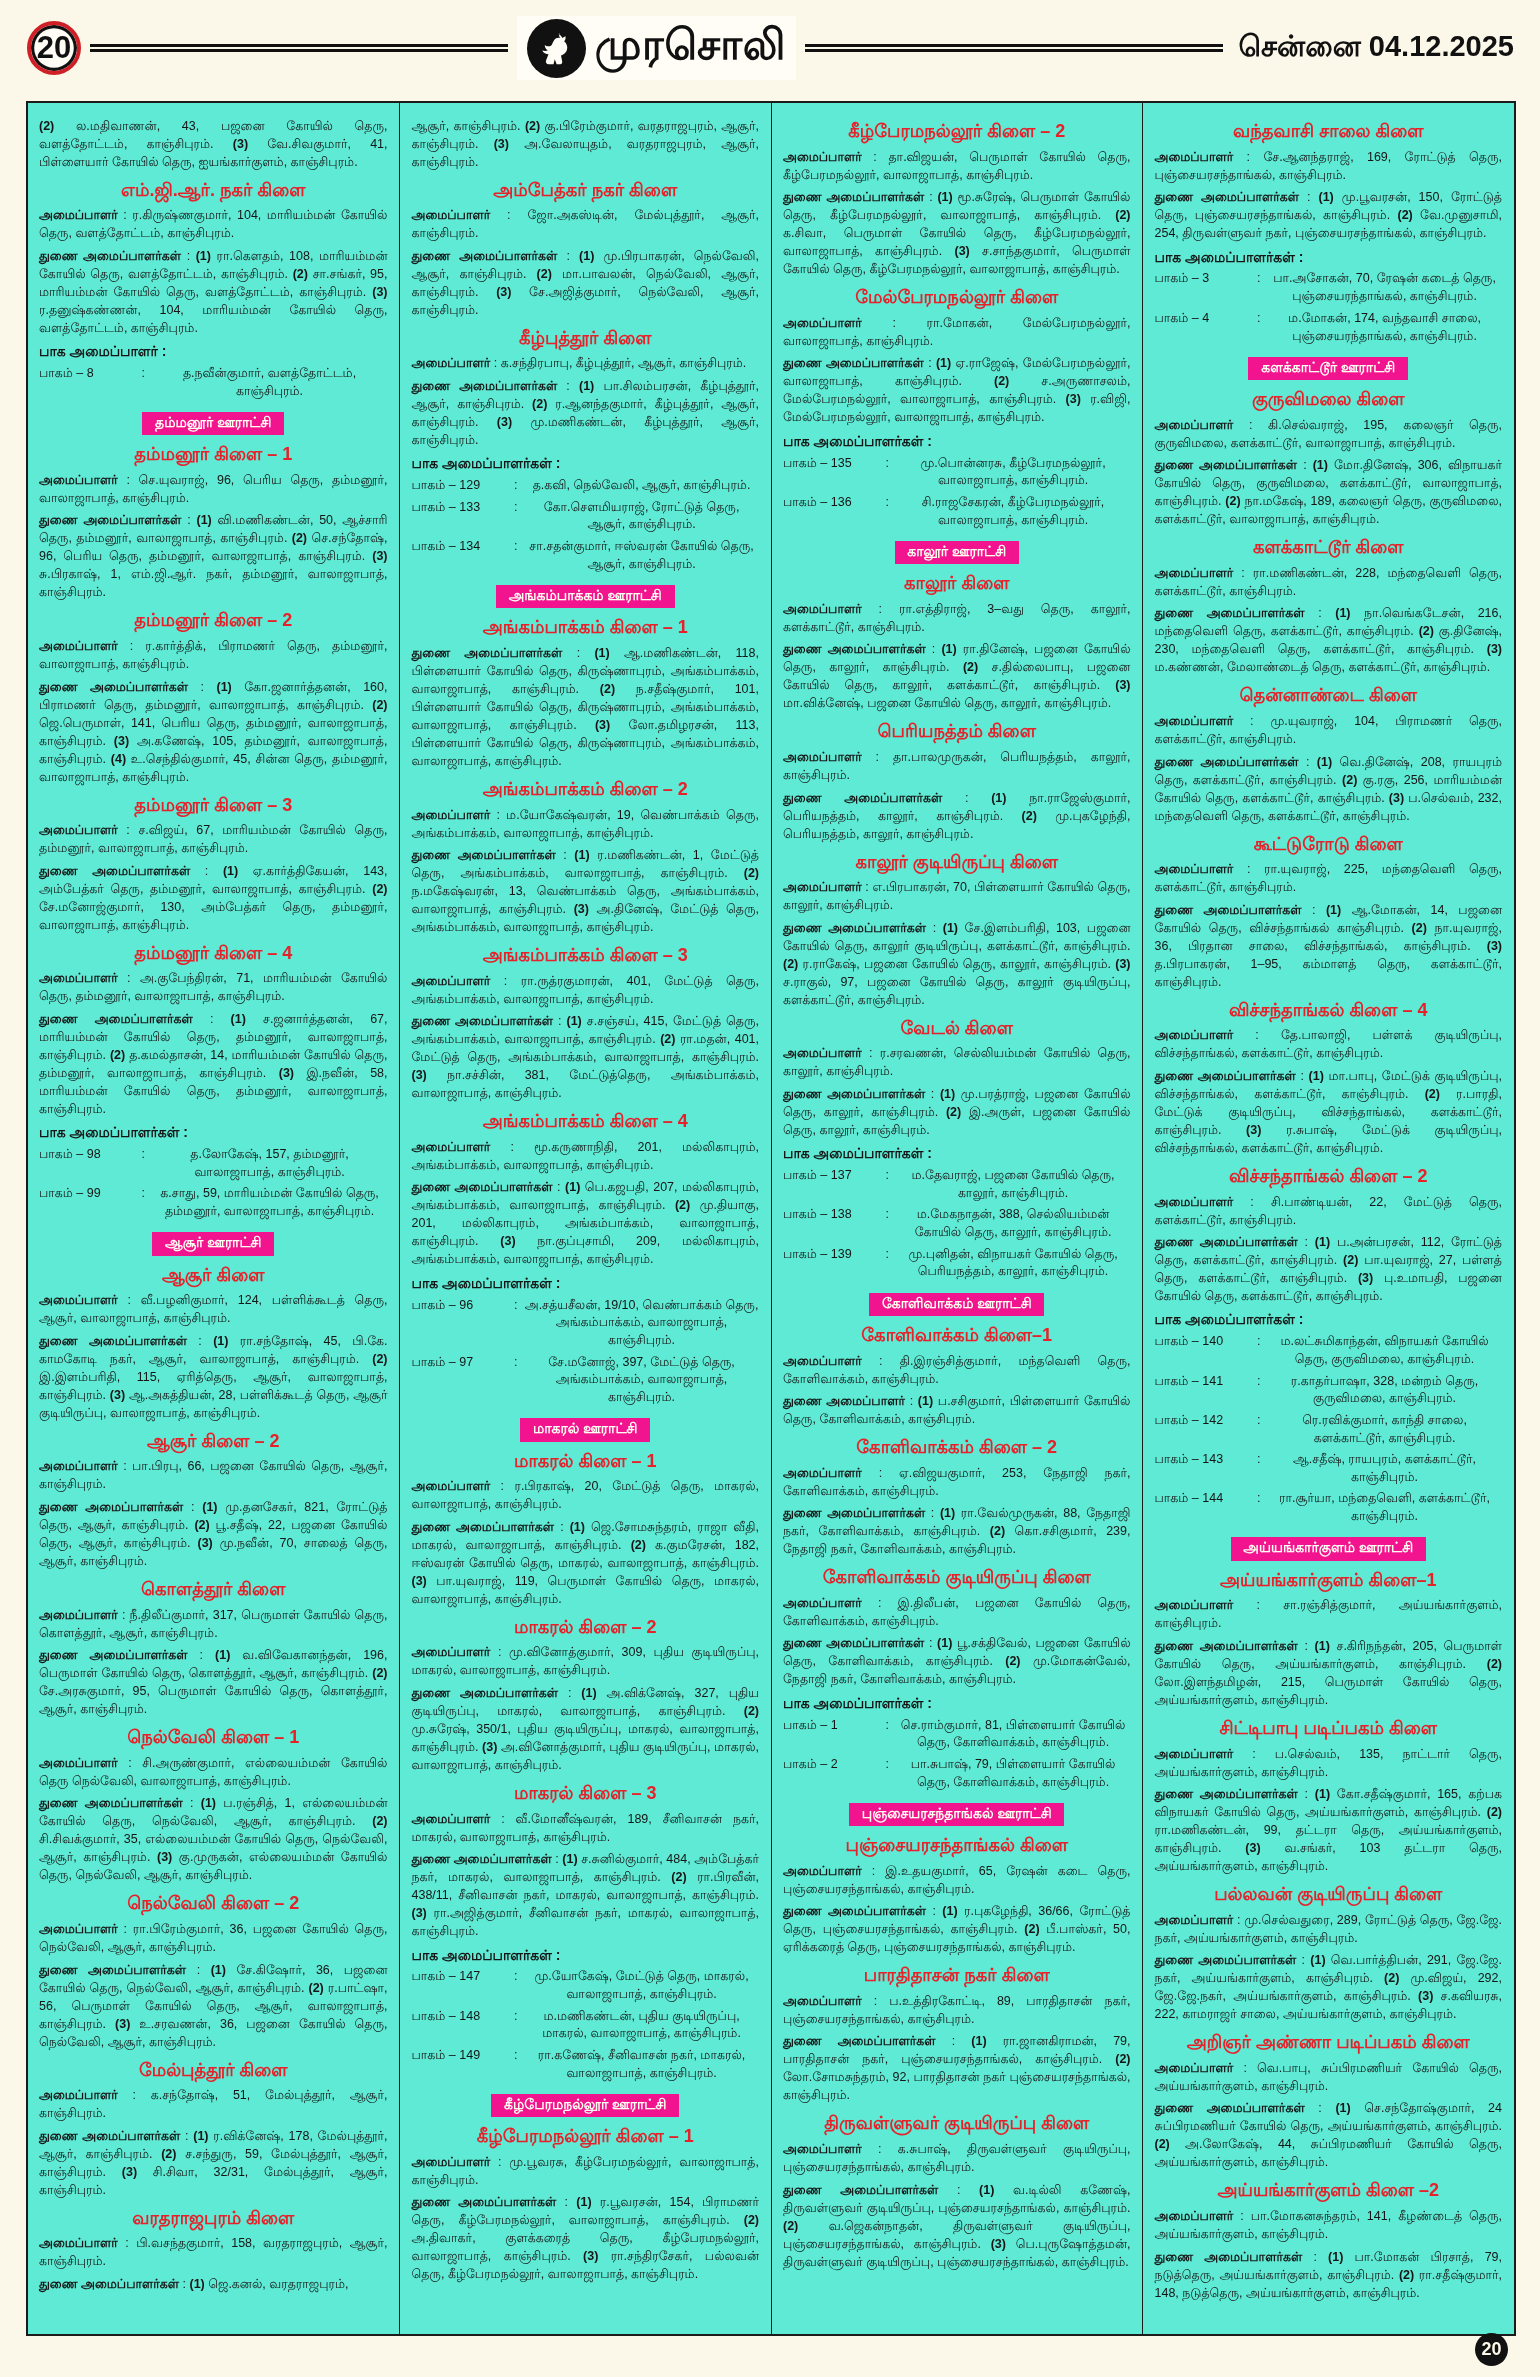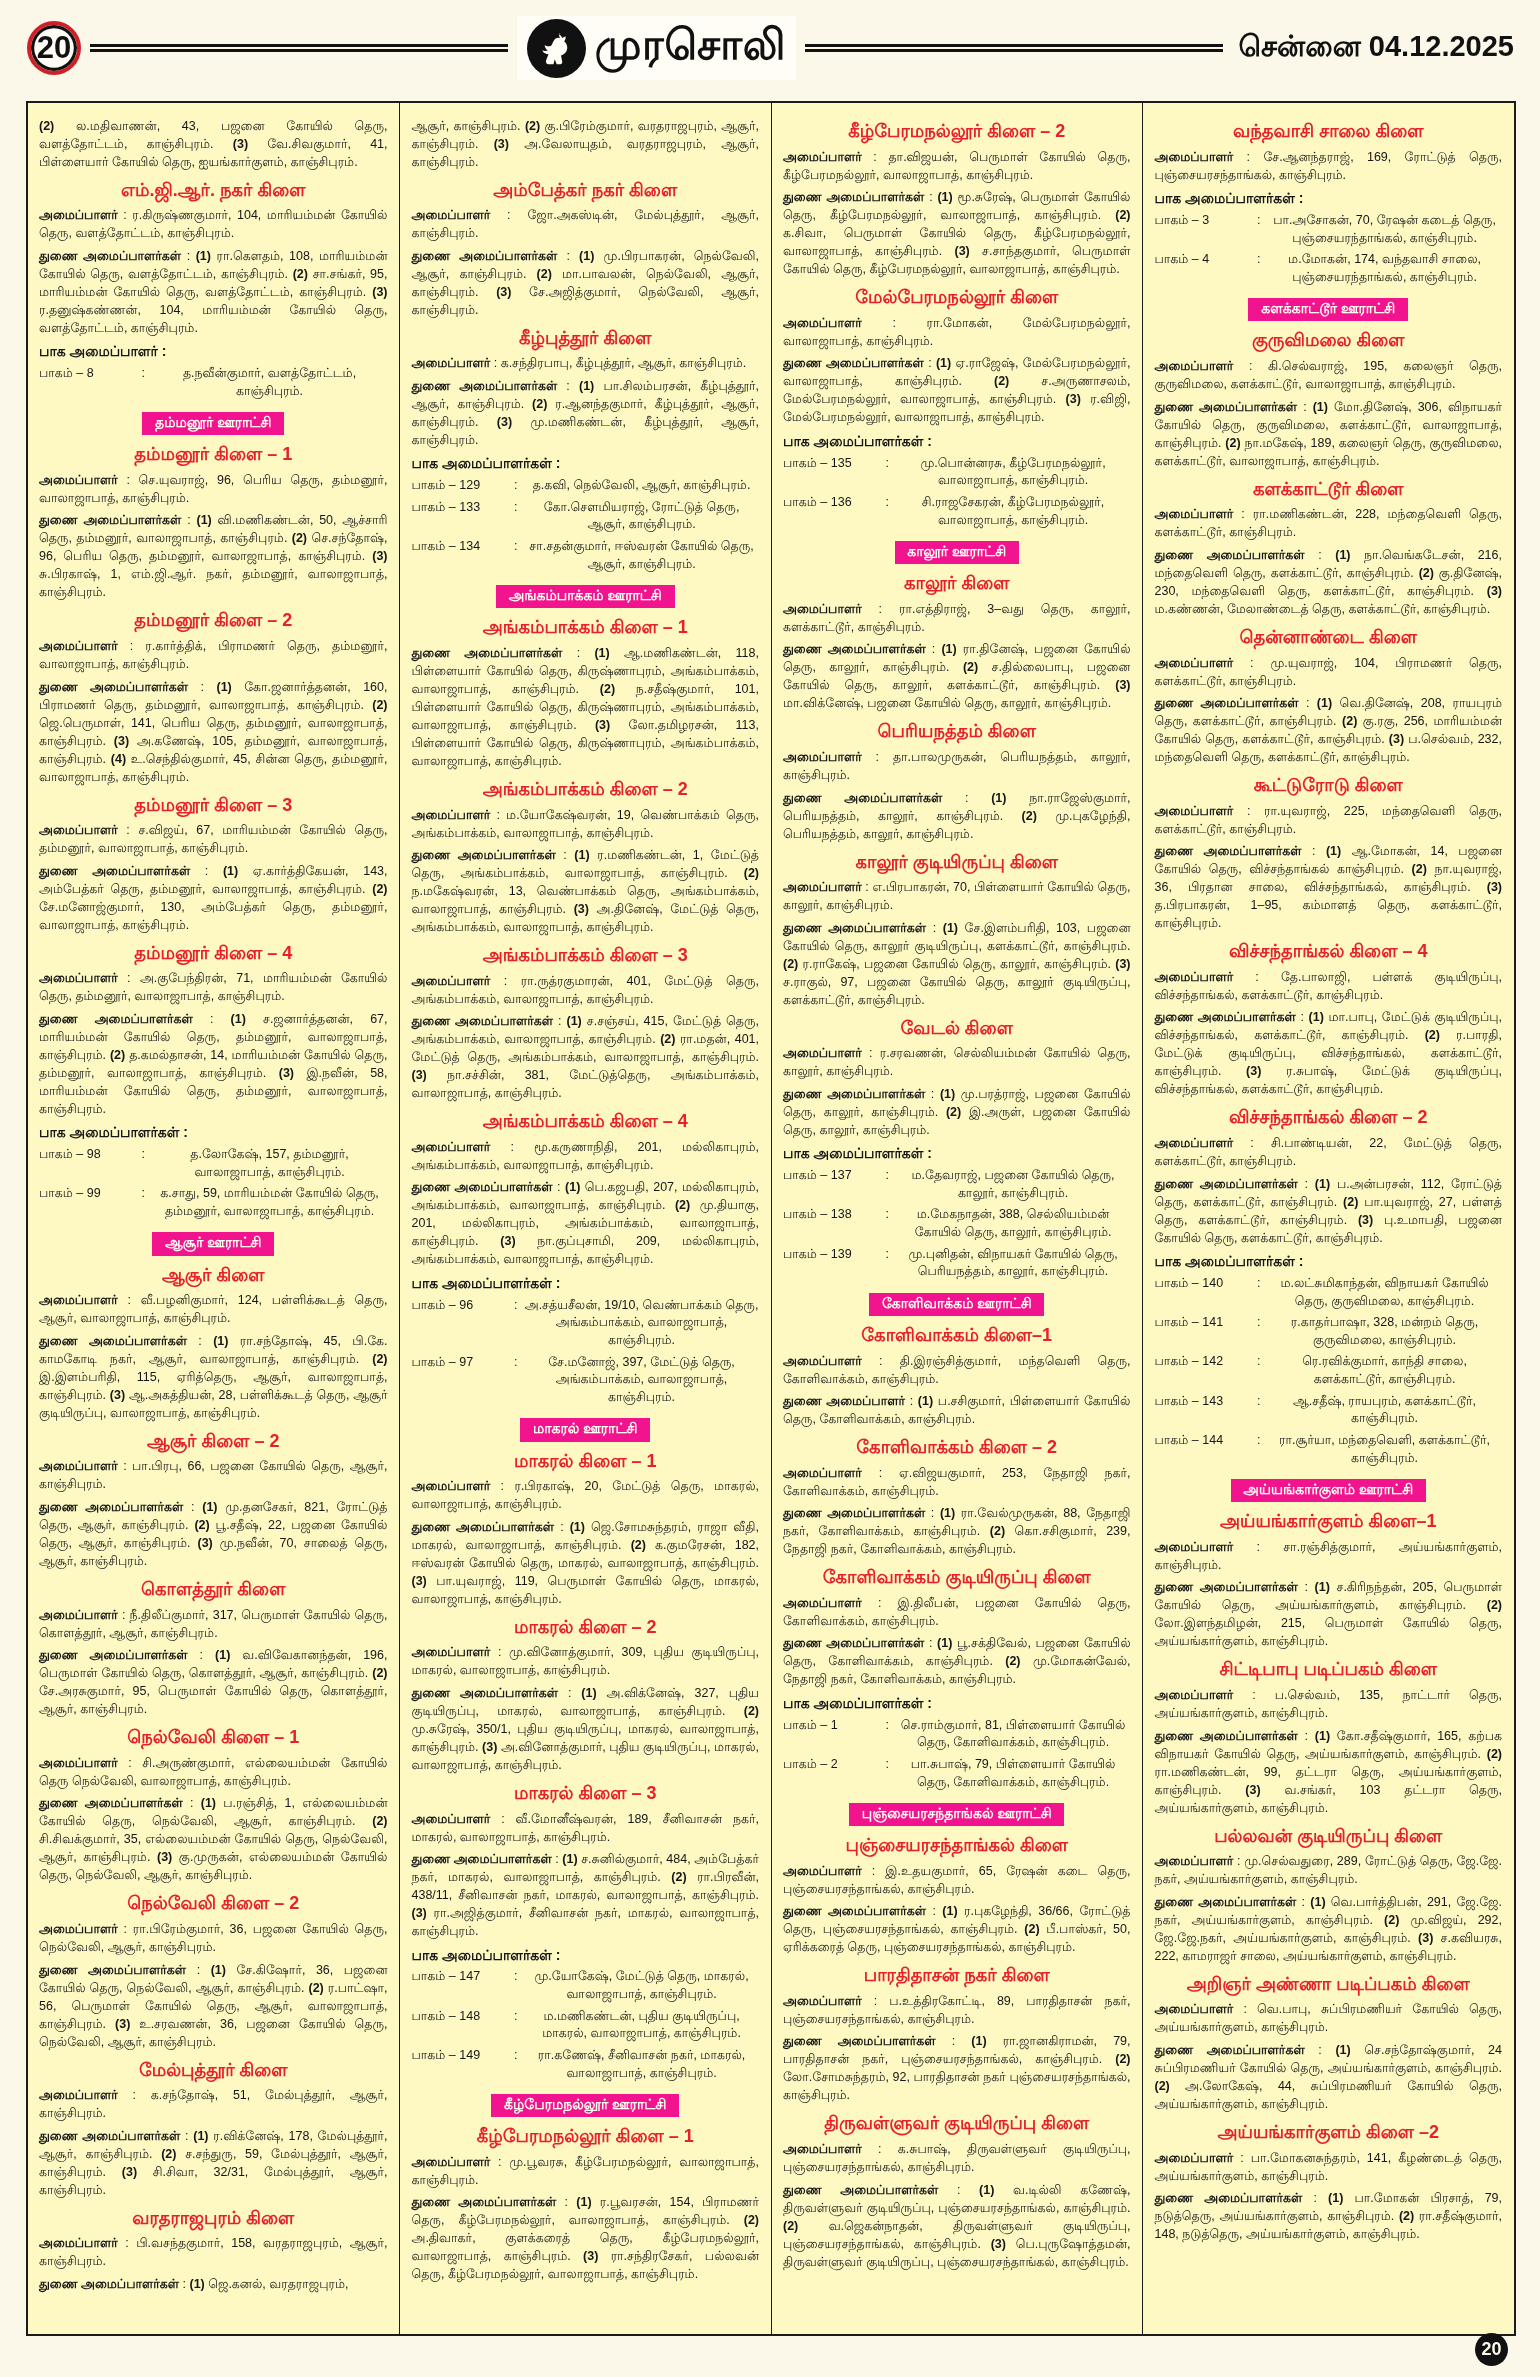--- a/index.html
+++ b/index.html
@@ -32,21 +32,21 @@
     background:#111; display:flex; align-items:center; justify-content:center;
   }
   .rooster svg { width:40px; height:40px; }
   .mast-title { font-size:42px; font-weight:bold; letter-spacing:0.6px; color:#111; }
   .edition { font-size:29px; font-weight:bold; color:#111; flex:0 0 auto; padding-left:6.4px; white-space:nowrap; }
   
   .sheet {
     margin:5.1px 25.5px 0 25.5px;
     border:2.6px solid #1b1b1b;
     height:2235px;
-    background:#fef9c3;
+    background:#5eead4;
     display:grid;
     grid-template-columns:repeat(4,1fr);
     overflow:hidden;
     position:relative;
   }
   .col { padding:9px 11.5px 12.8px 11.5px; overflow:hidden; }
   .col + .col { border-left:1.9px solid #1b1b1b; }
   .redh {
     color:#e6212a; font-weight:bold; text-align:center;
     font-size:18px; margin:9px 0 5.1px 0; line-height:1.2;
@@ -302,20 +302,21 @@
       <div class="redh">பாரதிதாசன் நகர் கிளை</div>
       <p class="para"><b>அமைப்பாளர்</b> : ப.உத்திரகோட்டி, 89, பாரதிதாசன் நகர், புஞ்சையரசந்தாங்கல், காஞ்சிபுரம்.</p>
       <p class="para"><b>துணை அமைப்பாளர்கள்</b> : <b>(1)</b> ரா.ஜானகிராமன், 79, பாரதிதாசன் நகர், புஞ்சையரசந்தாங்கல், காஞ்சிபுரம். <b>(2)</b> லோ.சோமசுந்தரம், 92, பாரதிதாசன் நகர் புஞ்சையரசந்தாங்கல், காஞ்சிபுரம்.</p>
       <div class="redh">திருவள்ளுவர் குடியிருப்பு கிளை</div>
       <p class="para"><b>அமைப்பாளர்</b> : க.சுபாஷ், திருவள்ளுவர் குடியிருப்பு, புஞ்சையரசந்தாங்கல், காஞ்சிபுரம்.</p>
       <p class="para"><b>துணை அமைப்பாளர்கள்</b> : <b>(1)</b> வ.டில்லி கணேஷ், திருவள்ளுவர் குடியிருப்பு, புஞ்சையரசந்தாங்கல், காஞ்சிபுரம். <b>(2)</b> வ.ஜெகன்நாதன், திருவள்ளுவர் குடியிருப்பு, புஞ்சையரசந்தாங்கல், காஞ்சிபுரம். <b>(3)</b> பெ.புருஷோத்தமன், திருவள்ளுவர் குடியிருப்பு, புஞ்சையரசந்தாங்கல், காஞ்சிபுரம்.</p>
     </div>
     <div class="col">
       <div class="redh">வந்தவாசி சாலை கிளை</div>
       <p class="para"><b>அமைப்பாளர்</b> : சே.ஆனந்தராஜ், 169, ரோட்டுத் தெரு, புஞ்சையரசந்தாங்கல், காஞ்சிபுரம்.</p>
+      <p class="para"><b>துணை அமைப்பாளர்கள்</b> : <b>(1)</b> மு.பூவரசன், 150, ரோட்டுத் தெரு, புஞ்சையரசந்தாங்கல், காஞ்சிபுரம். <b>(2)</b> வே.முனுசாமி, 254, திருவள்ளுவர் நகர், புஞ்சையரசந்தாங்கல், காஞ்சிபுரம்.</p>
       <div class="subh">பாக அமைப்பாளர்கள் :</div>
       <div class="part">
         <span class="pnum">பாகம் – 3</span>
         <span class="pcolon">:</span>
         <span class="pbody">பா.அசோகன், 70, ரேஷன் கடைத் தெரு, புஞ்சையரந்தாங்கல், காஞ்சிபுரம்.</span>
       </div>
       <div class="part">
         <span class="pnum">பாகம் – 4</span>
         <span class="pcolon">:</span>
         <span class="pbody">ம.மோகன், 174, வந்தவாசி சாலை, புஞ்சையரந்தாங்கல், காஞ்சிபுரம்.</span>

